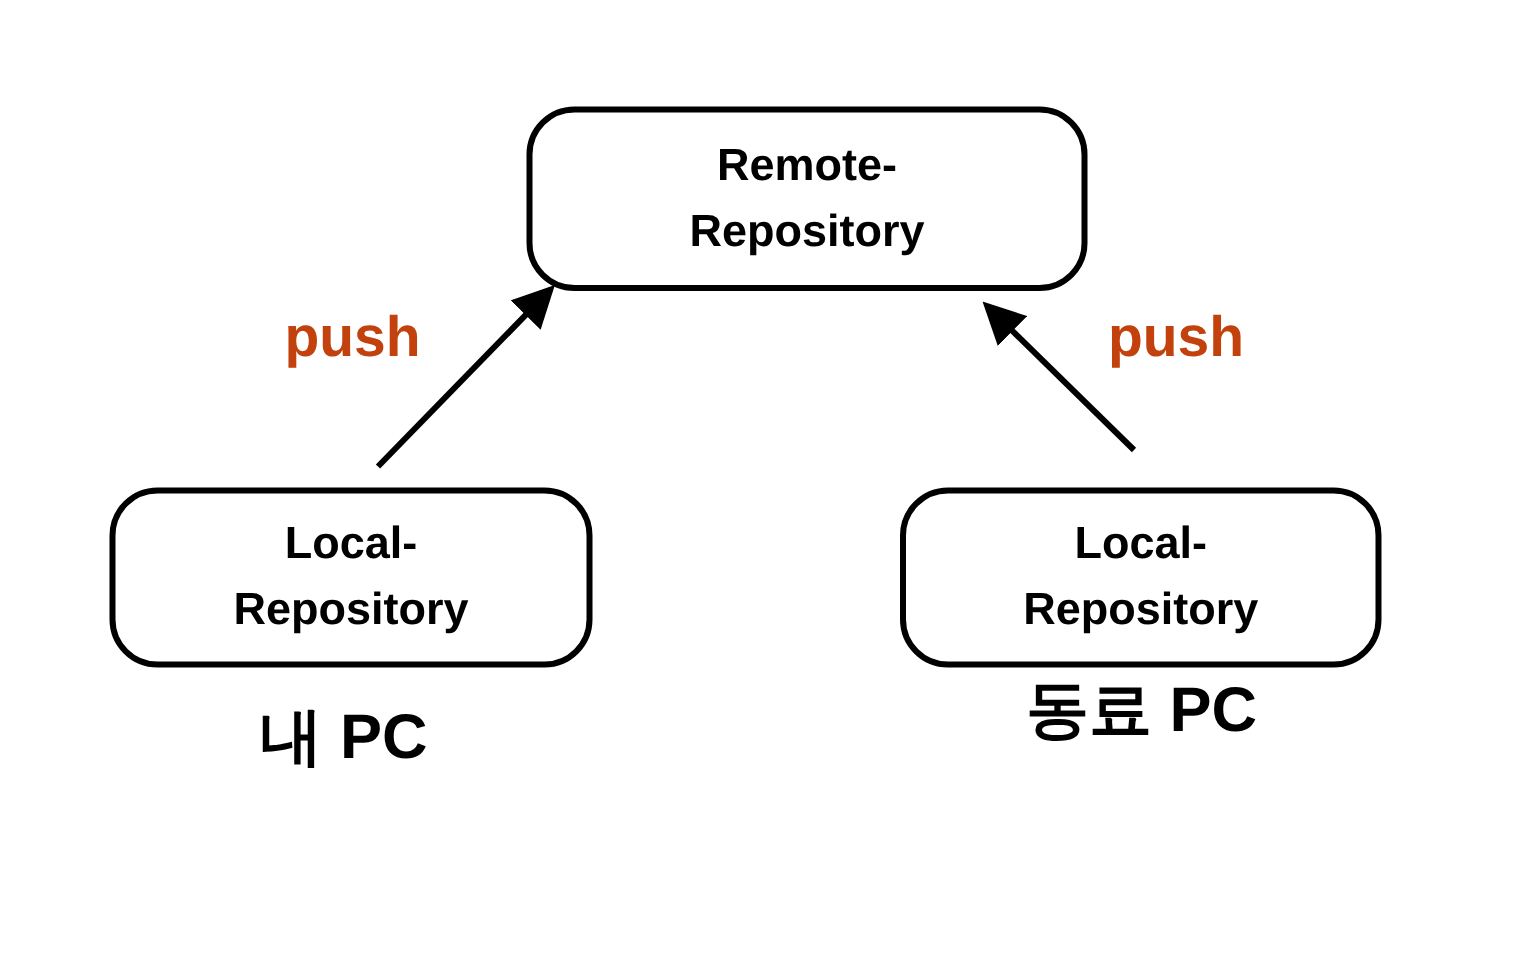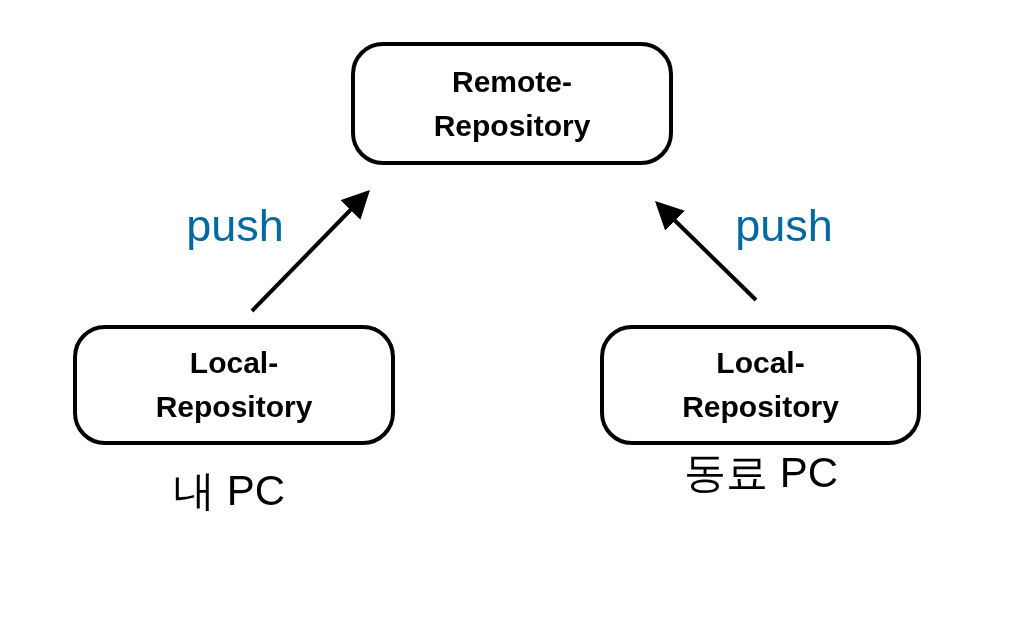--- a/index.html
+++ b/index.html
@@ -34,52 +34,52 @@
     align-items: center;
     justify-content: center;
     text-align: center;
     color: #000000;
     font-weight: bold;
     font-size: 30px;
     line-height: 44px;
   }
   .node-remote {
     left: 351px;
-    top: 42px;
-    width: 322px;
+    top: 71px;
+    width: 374px;
     height: 123px;
     align-items: center;
   }
   .node-local-left {
     left: 73px;
     top: 325px;
     width: 322px;
     height: 120px;
   }
   .node-local-right {
     left: 600px;
     top: 325px;
     width: 321px;
     height: 120px;
   }
   .edge-label {
     position: absolute;
     transform: translate(-50%, -50%);
-    color: #0369a1;
-    font-weight: normal;
-    font-size: 45px;
+    color: #c2410c;
+    font-weight: bold;
+    font-size: 38px;
     white-space: nowrap;
   }
   .edge-label-left  { left: 235px; top: 226px; }
   .edge-label-right { left: 784px; top: 226px; }
   .pc-caption {
     position: absolute;
     transform: translate(-50%, -50%);
     color: #000000;
-    font-weight: normal;
+    font-weight: bold;
     font-size: 42px;
     white-space: nowrap;
   }
   .pc-caption-left  { left: 229px; top: 491px; }
   .pc-caption-right { left: 761px; top: 473px; }
 </style>
 </head>
 <body>
 
 <div class="canvas">

